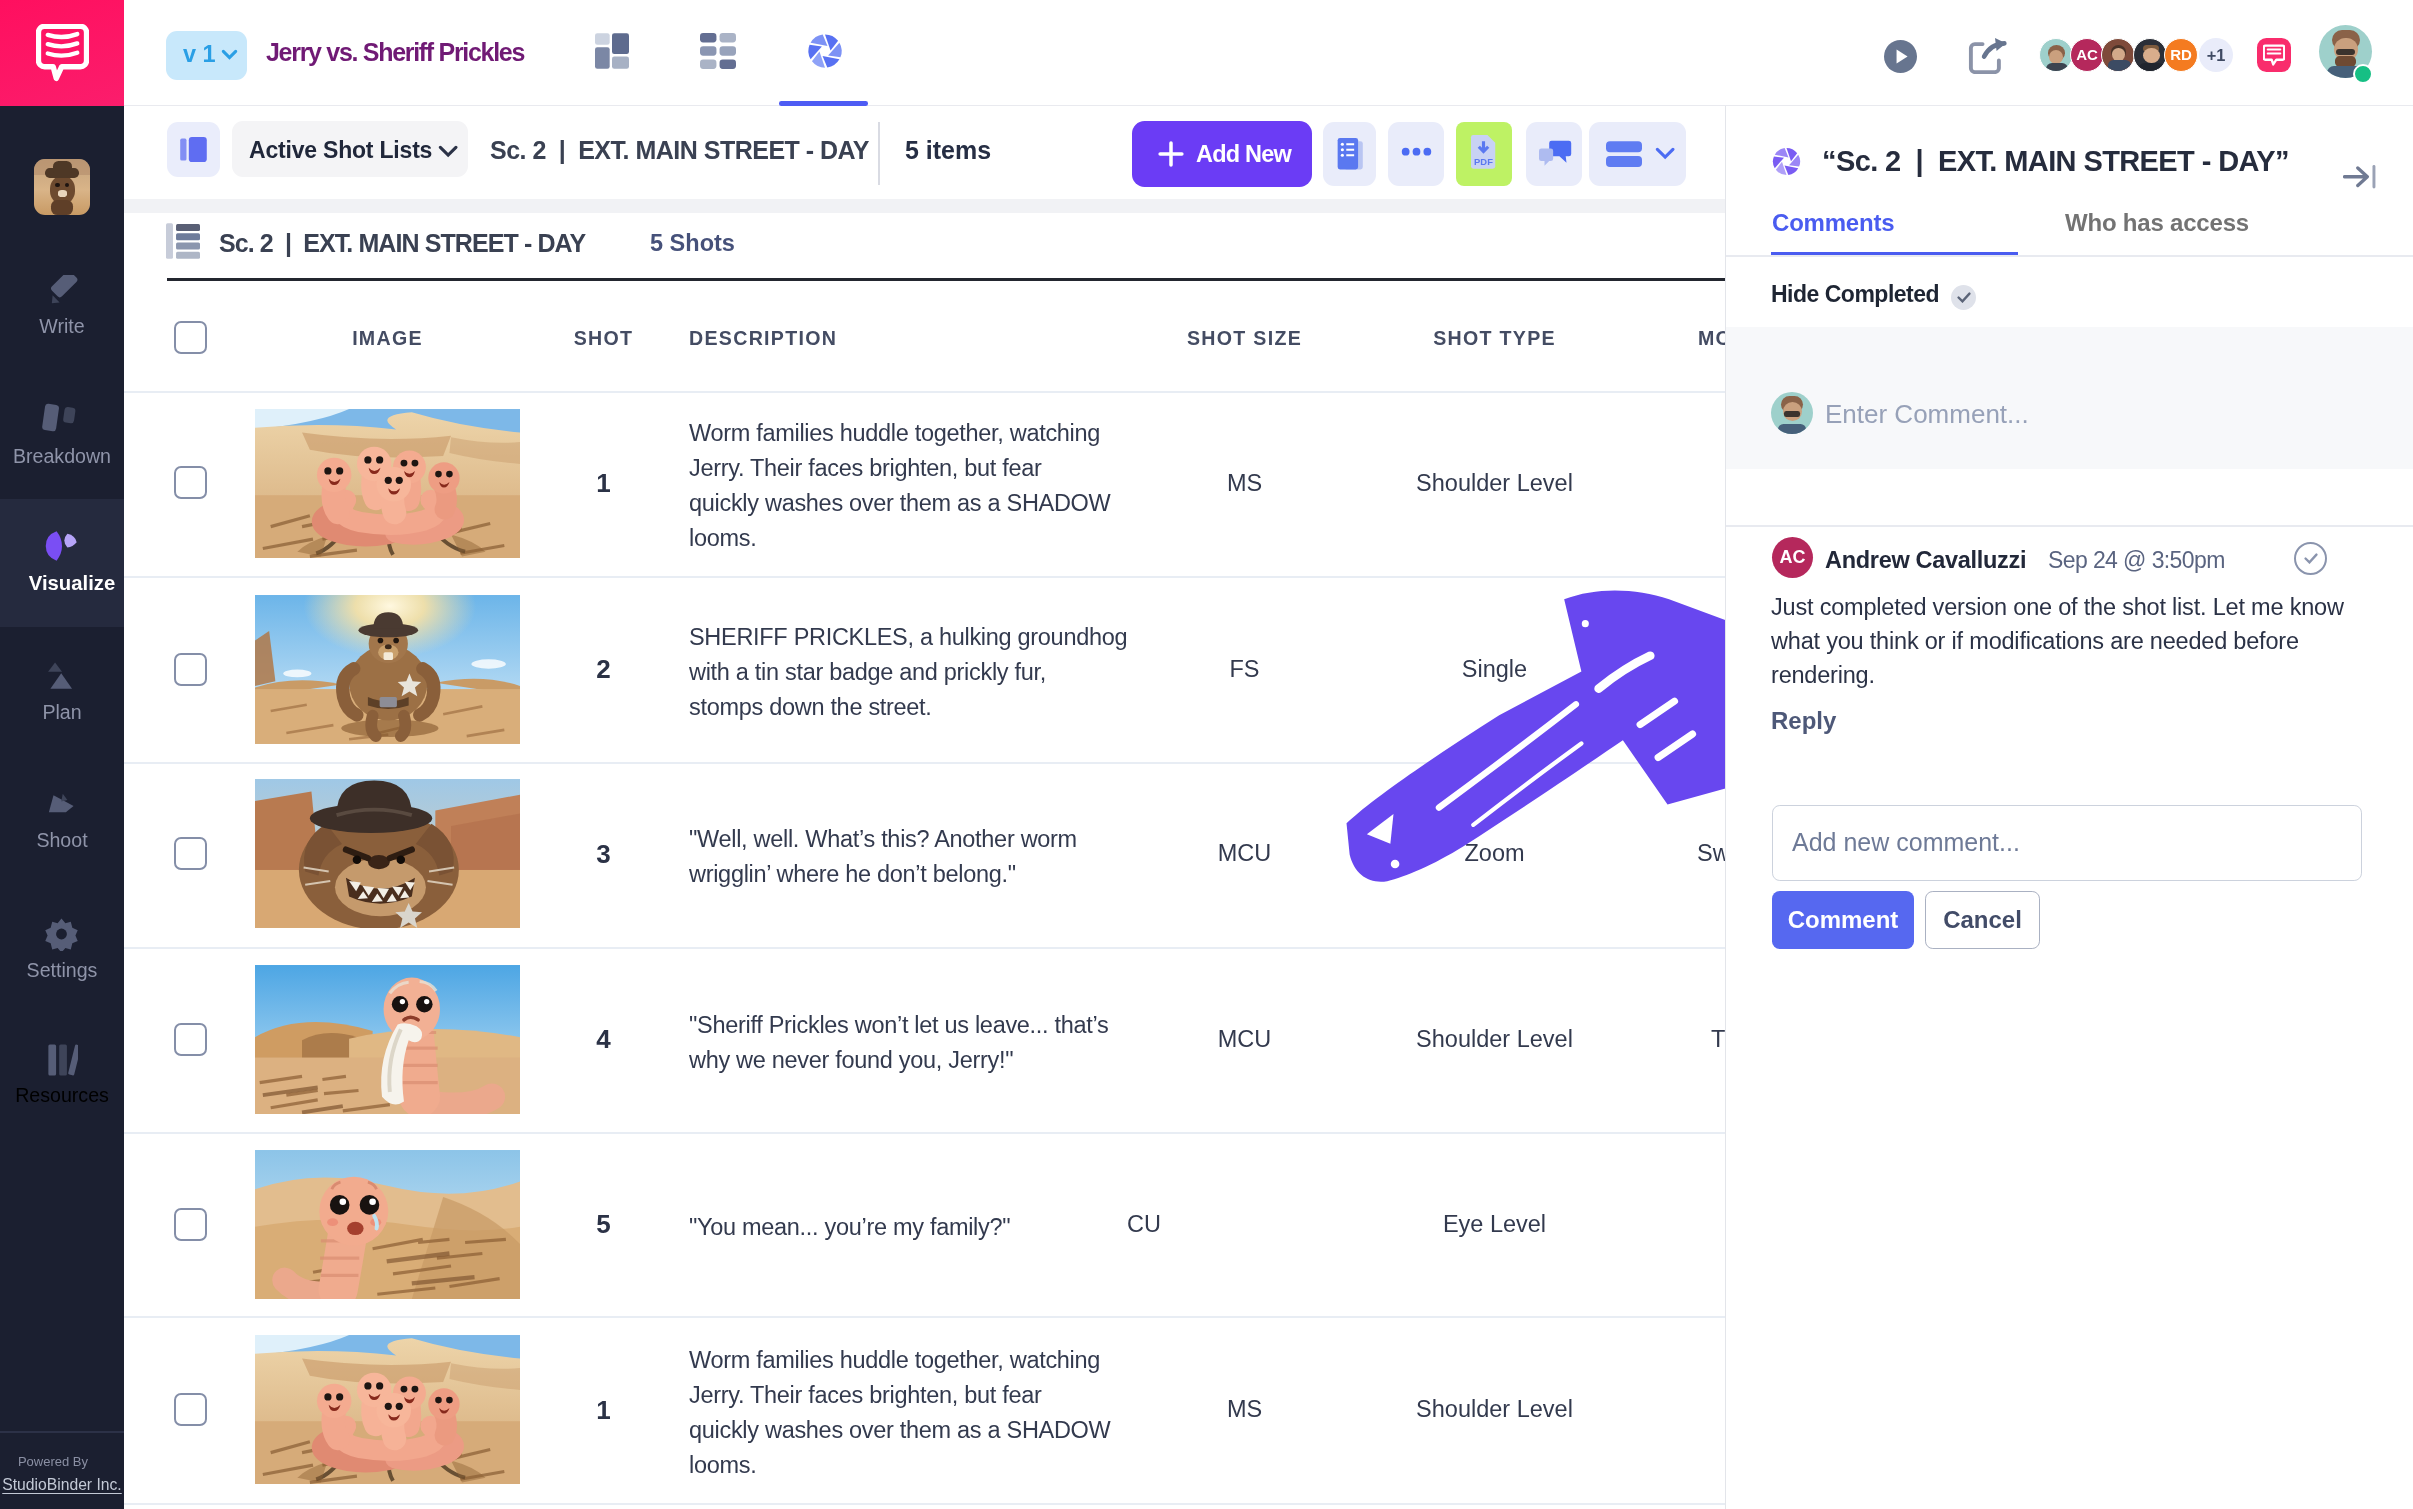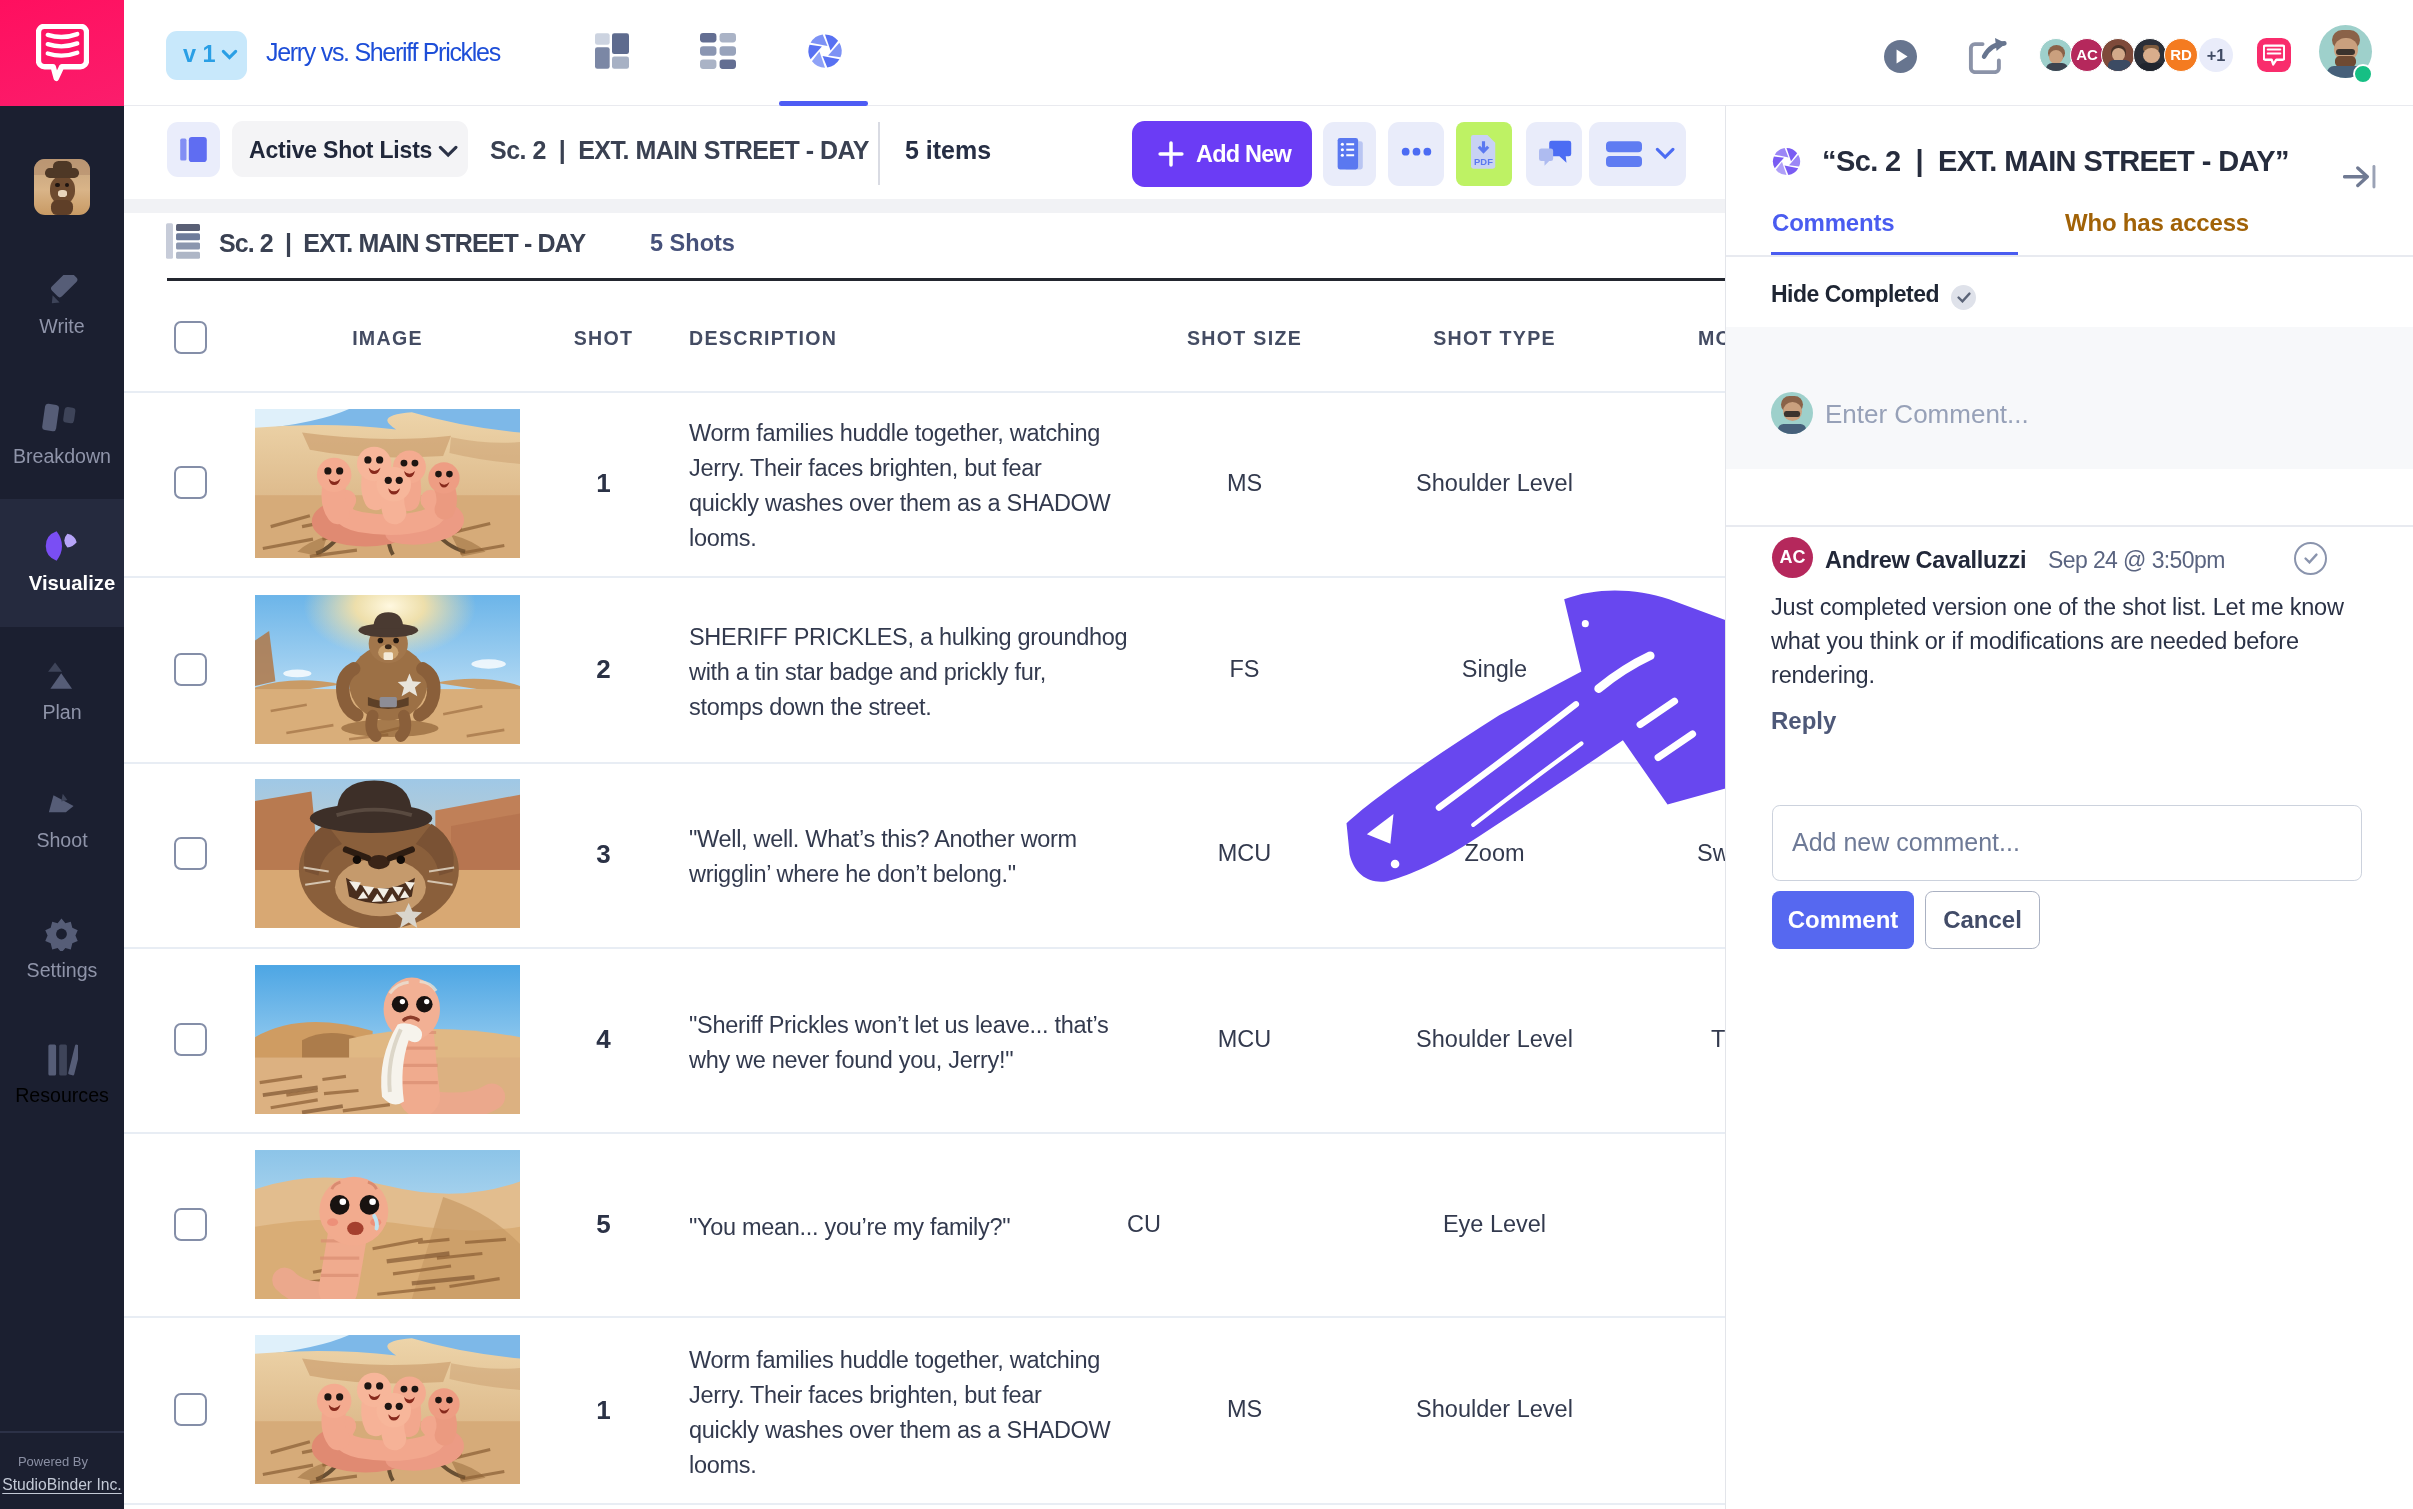--- a/index.html
+++ b/index.html
@@ -22,21 +22,21 @@
     <path d="M11 3 h46 a8 8 0 0 1 8 8 v36 a8 8 0 0 1 -8 8 h-24 l-7 15 -4 -15 h-11 a8 8 0 0 1 -8 -8 v-36 a8 8 0 0 1 8 -8 z" fill="none" stroke="#fff" stroke-width="7" stroke-linejoin="round"></path>
     <path d="M15 14 q19 6 38 -1 M15 26 q19 6 38 -1 M15 38 q19 6 38 -1" fill="none" stroke="#fff" stroke-width="5.6" stroke-linecap="round"></path>
 </svg>
 </div>
 
 <div class="abs" style="left:166px;top:31px;width:81px;height:49px;background:#c8e8fb;border-radius:11px;"></div>
 <div class="abs" style="left:183px;top:41px;font-size:23.5px;font-weight:700;color:#2a9fe5;">v 1</div>
 <svg class="abs" style="left:221px;top:49px;" width="17" height="12.5" viewBox="0 0 22 16">
       <path d="M3 3 l8 8 8-8" stroke="#2a9fe5" stroke-width="4" fill="none" stroke-linecap="round"></path>
     </svg>
-<div class="abs" style="left:266px;top:38px;font-size:25px;font-weight:400;color:#1d4ed8;letter-spacing:-1.3px;">Jerry vs. Sheriff Prickles</div>
+<div class="abs" style="left:266px;top:38px;font-size:25px;font-weight:700;color:#701a75;letter-spacing:-1.3px;">Jerry vs. Sheriff Prickles</div>
 
 <svg class="abs" style="left:595px;top:33px;" width="34" height="36" viewBox="0 0 44 46">
   <rect x="0" y="0" width="19" height="15" rx="3" fill="#ccd3e0"></rect>
   <rect x="22" y="0" width="22" height="27" rx="3" fill="#5e6b8e"></rect>
   <rect x="0" y="18" width="19" height="28" rx="3" fill="#7b87a5"></rect>
   <rect x="22" y="30" width="22" height="16" rx="3" fill="#a7b1c4"></rect>
 </svg>
 <svg class="abs" style="left:700px;top:33px;" width="36" height="36" viewBox="0 0 46 46">
   <rect x="0" y="0" width="21" height="12" rx="4" fill="#636e92"></rect>
   <rect x="25" y="0" width="21" height="12" rx="4" fill="#aab3c6"></rect>
@@ -556,21 +556,21 @@
     <path d="M24.0 45.0 A21 21 0 0 1 7.5 36.9 L17.0 24.5 z" fill="#b0a0f8"></path>
     <path d="M5.8 34.5 A21 21 0 0 1 4.5 16.1 L20.1 18.2 z" fill="#7a5cf3"></path>
     <path d="M5.8 13.5 A21 21 0 0 1 21.1 3.2 L27.1 17.7 z" fill="#9b86f6"></path>
 </svg>
   <div class="abs" style="left:96px;top:39px;font-size:29px;font-weight:700;color:#262c3d;letter-spacing:-0.6px;">“Sc. 2&nbsp; | &nbsp;EXT. MAIN STREET - DAY”</div>
   <svg class="abs" style="left:617px;top:59px;" width="34" height="23.5" viewBox="0 0 46 32">
     <path d="M2 16 h30 M20 4 l13 12 -13 12" stroke="#707a93" stroke-width="4.5" fill="none" stroke-linecap="round" stroke-linejoin="round"></path>
     <path d="M42 2 v28" stroke="#9aa2b5" stroke-width="4" stroke-linecap="round"></path>
   </svg>
   <div class="abs" style="left:46px;top:103px;font-size:24px;font-weight:700;color:#4a5cf0;letter-spacing:-0.2px;">Comments</div>
-  <div class="abs" style="left:339px;top:103px;font-size:24px;font-weight:700;color:#a16207;letter-spacing:-0.2px;">Who has access</div>
+  <div class="abs" style="left:339px;top:103px;font-size:24px;font-weight:700;color:#737373;letter-spacing:-0.2px;">Who has access</div>
   <div class="abs" style="left:45px;top:146px;width:247px;height:4.7px;background:#4a5cf0;"></div>
   <div class="abs" style="left:0;top:149px;width:689px;height:1.6px;background:#e8eaf0;"></div>
   <div class="abs" style="left:45px;top:175px;font-size:23px;font-weight:700;color:#1e2533;letter-spacing:-0.5px;">Hide Completed</div>
   <div class="abs" style="left:225px;top:179px;width:25px;height:25px;border-radius:50%;background:#dfe2ea;">
     <svg class="abs" style="left:5.5px;top:7px;" width="14" height="11" viewBox="0 0 18 14">
           <path d="M2 7 l5 5 9 -10" stroke="#5b6478" stroke-width="3" fill="none" stroke-linecap="round"></path>
         </svg>
   </div>
   <div class="abs" style="left:0;top:221px;width:689px;height:142px;background:#f7f8fa;"></div>
   <div class="abs" style="left:45px;top:286px;width:42px;height:42px;border-radius:50%;background:#9ed0cb;overflow:hidden;">

